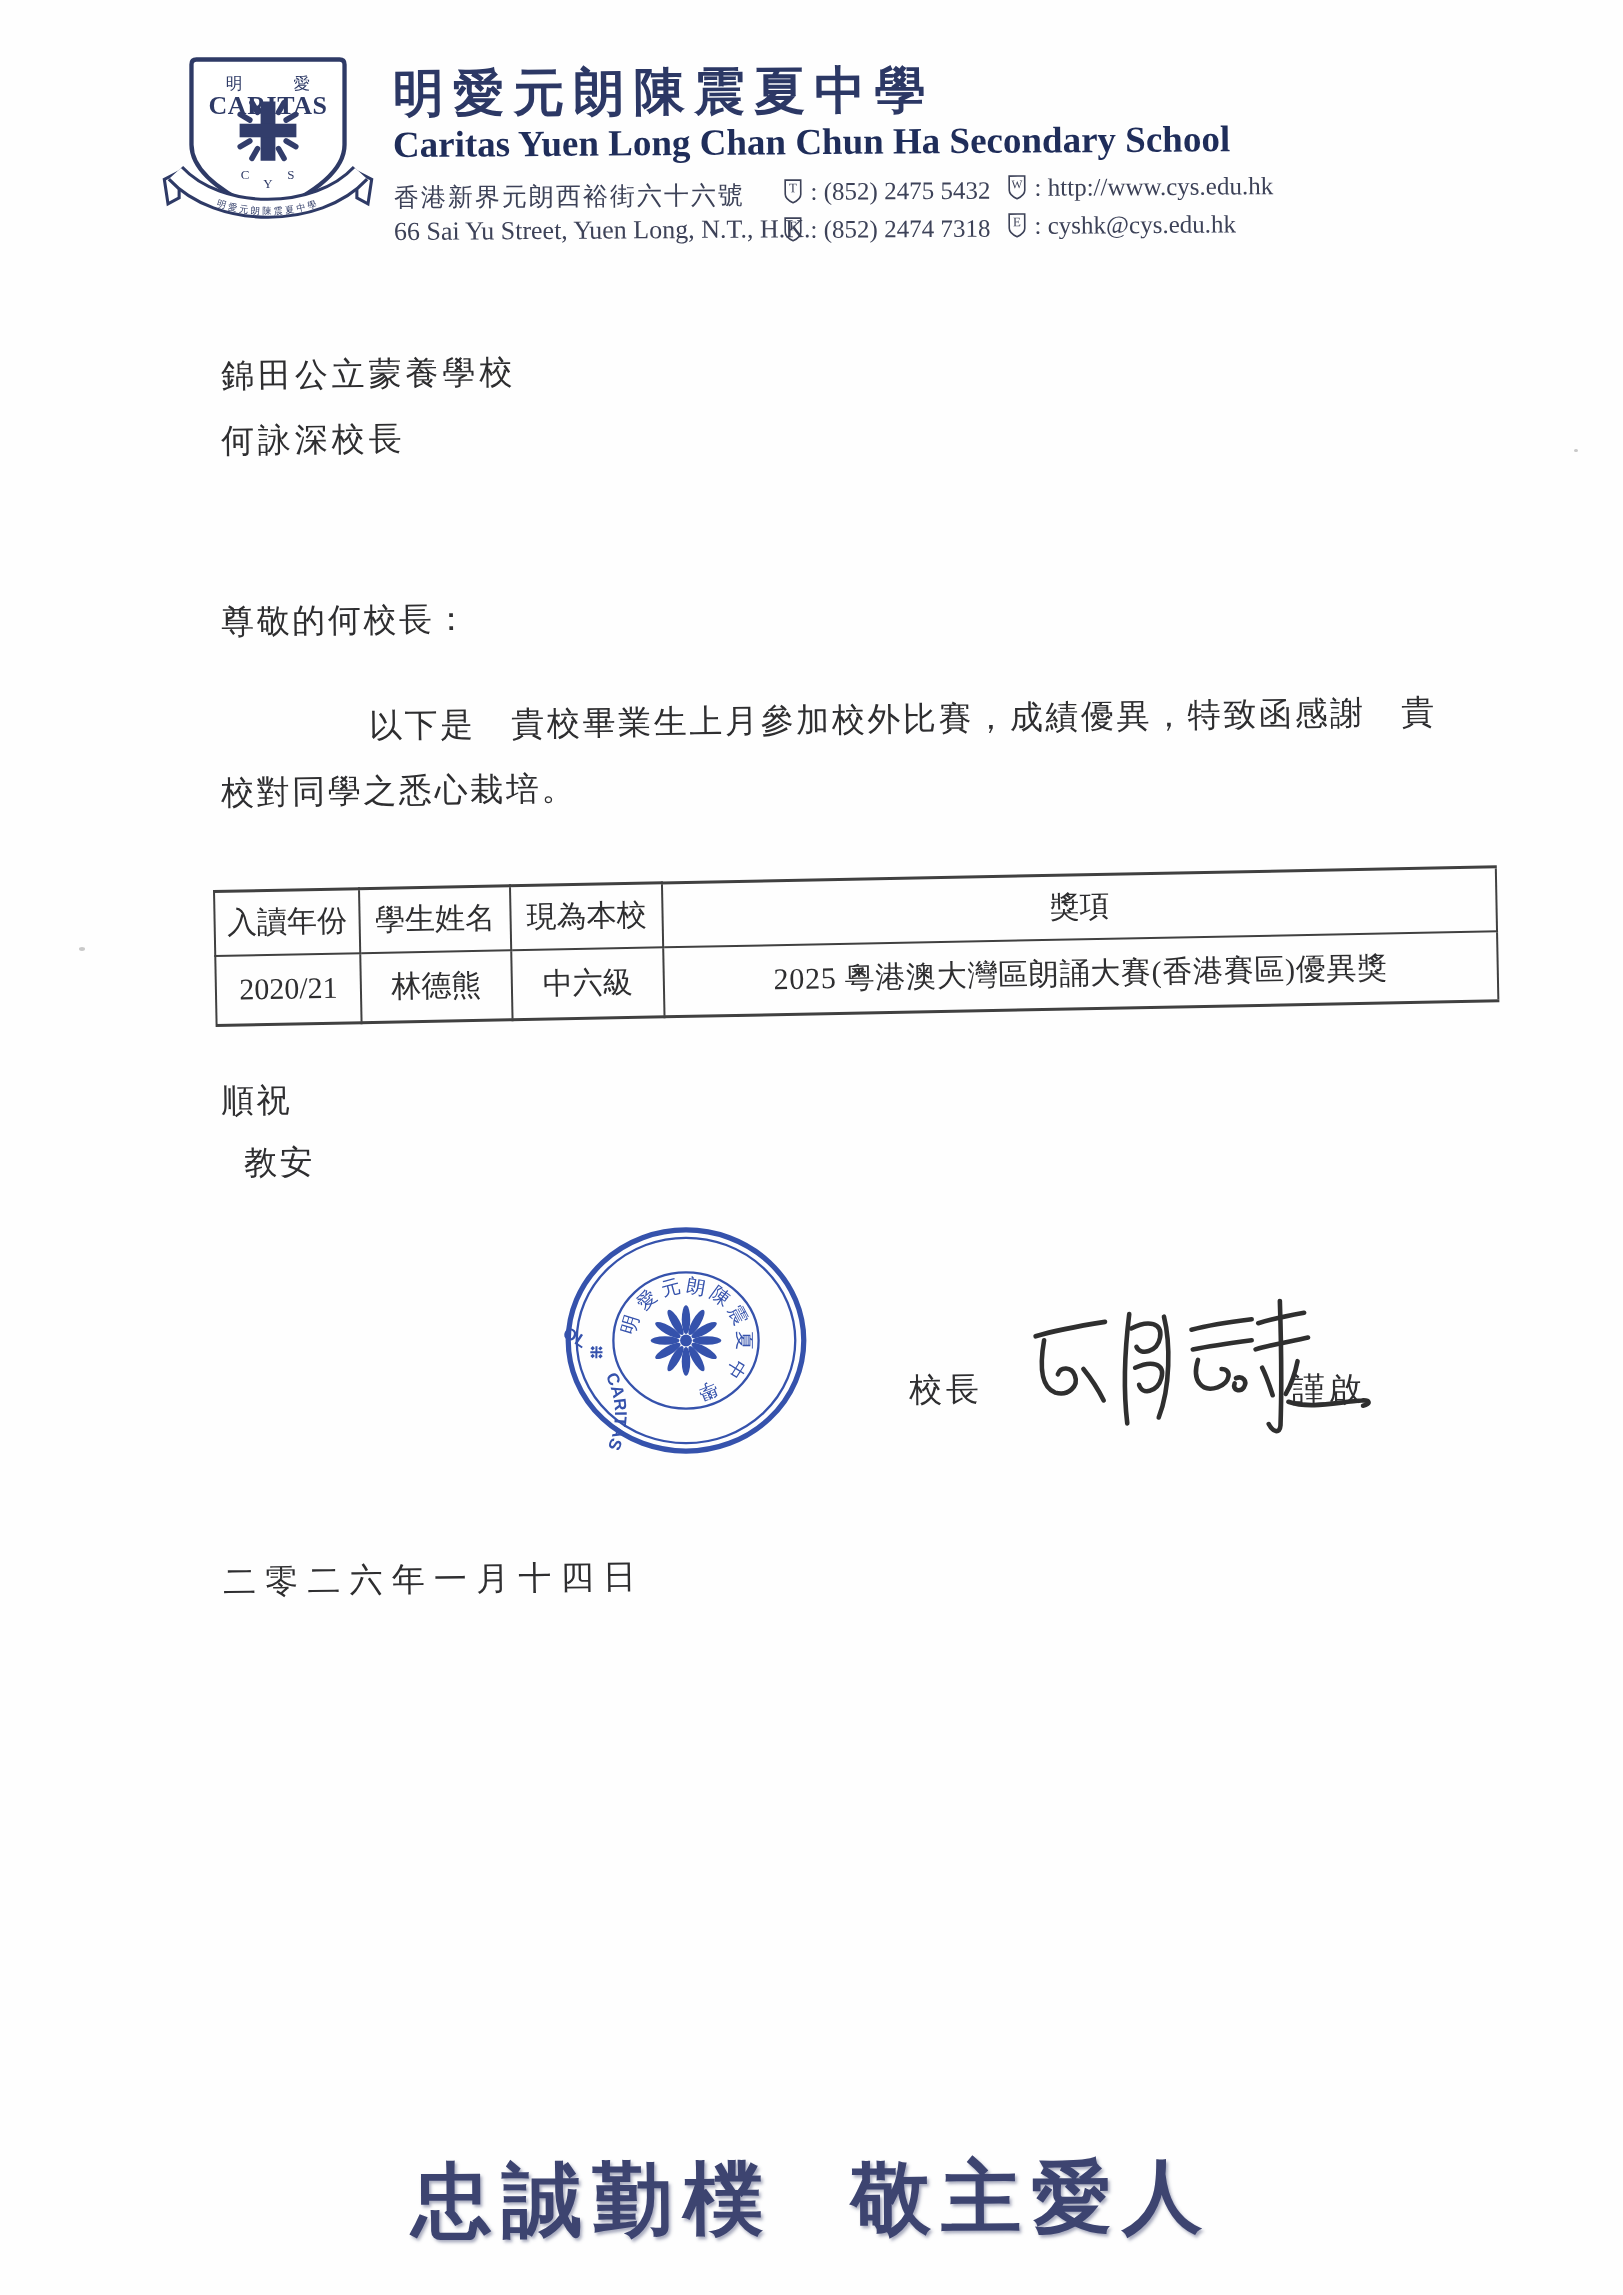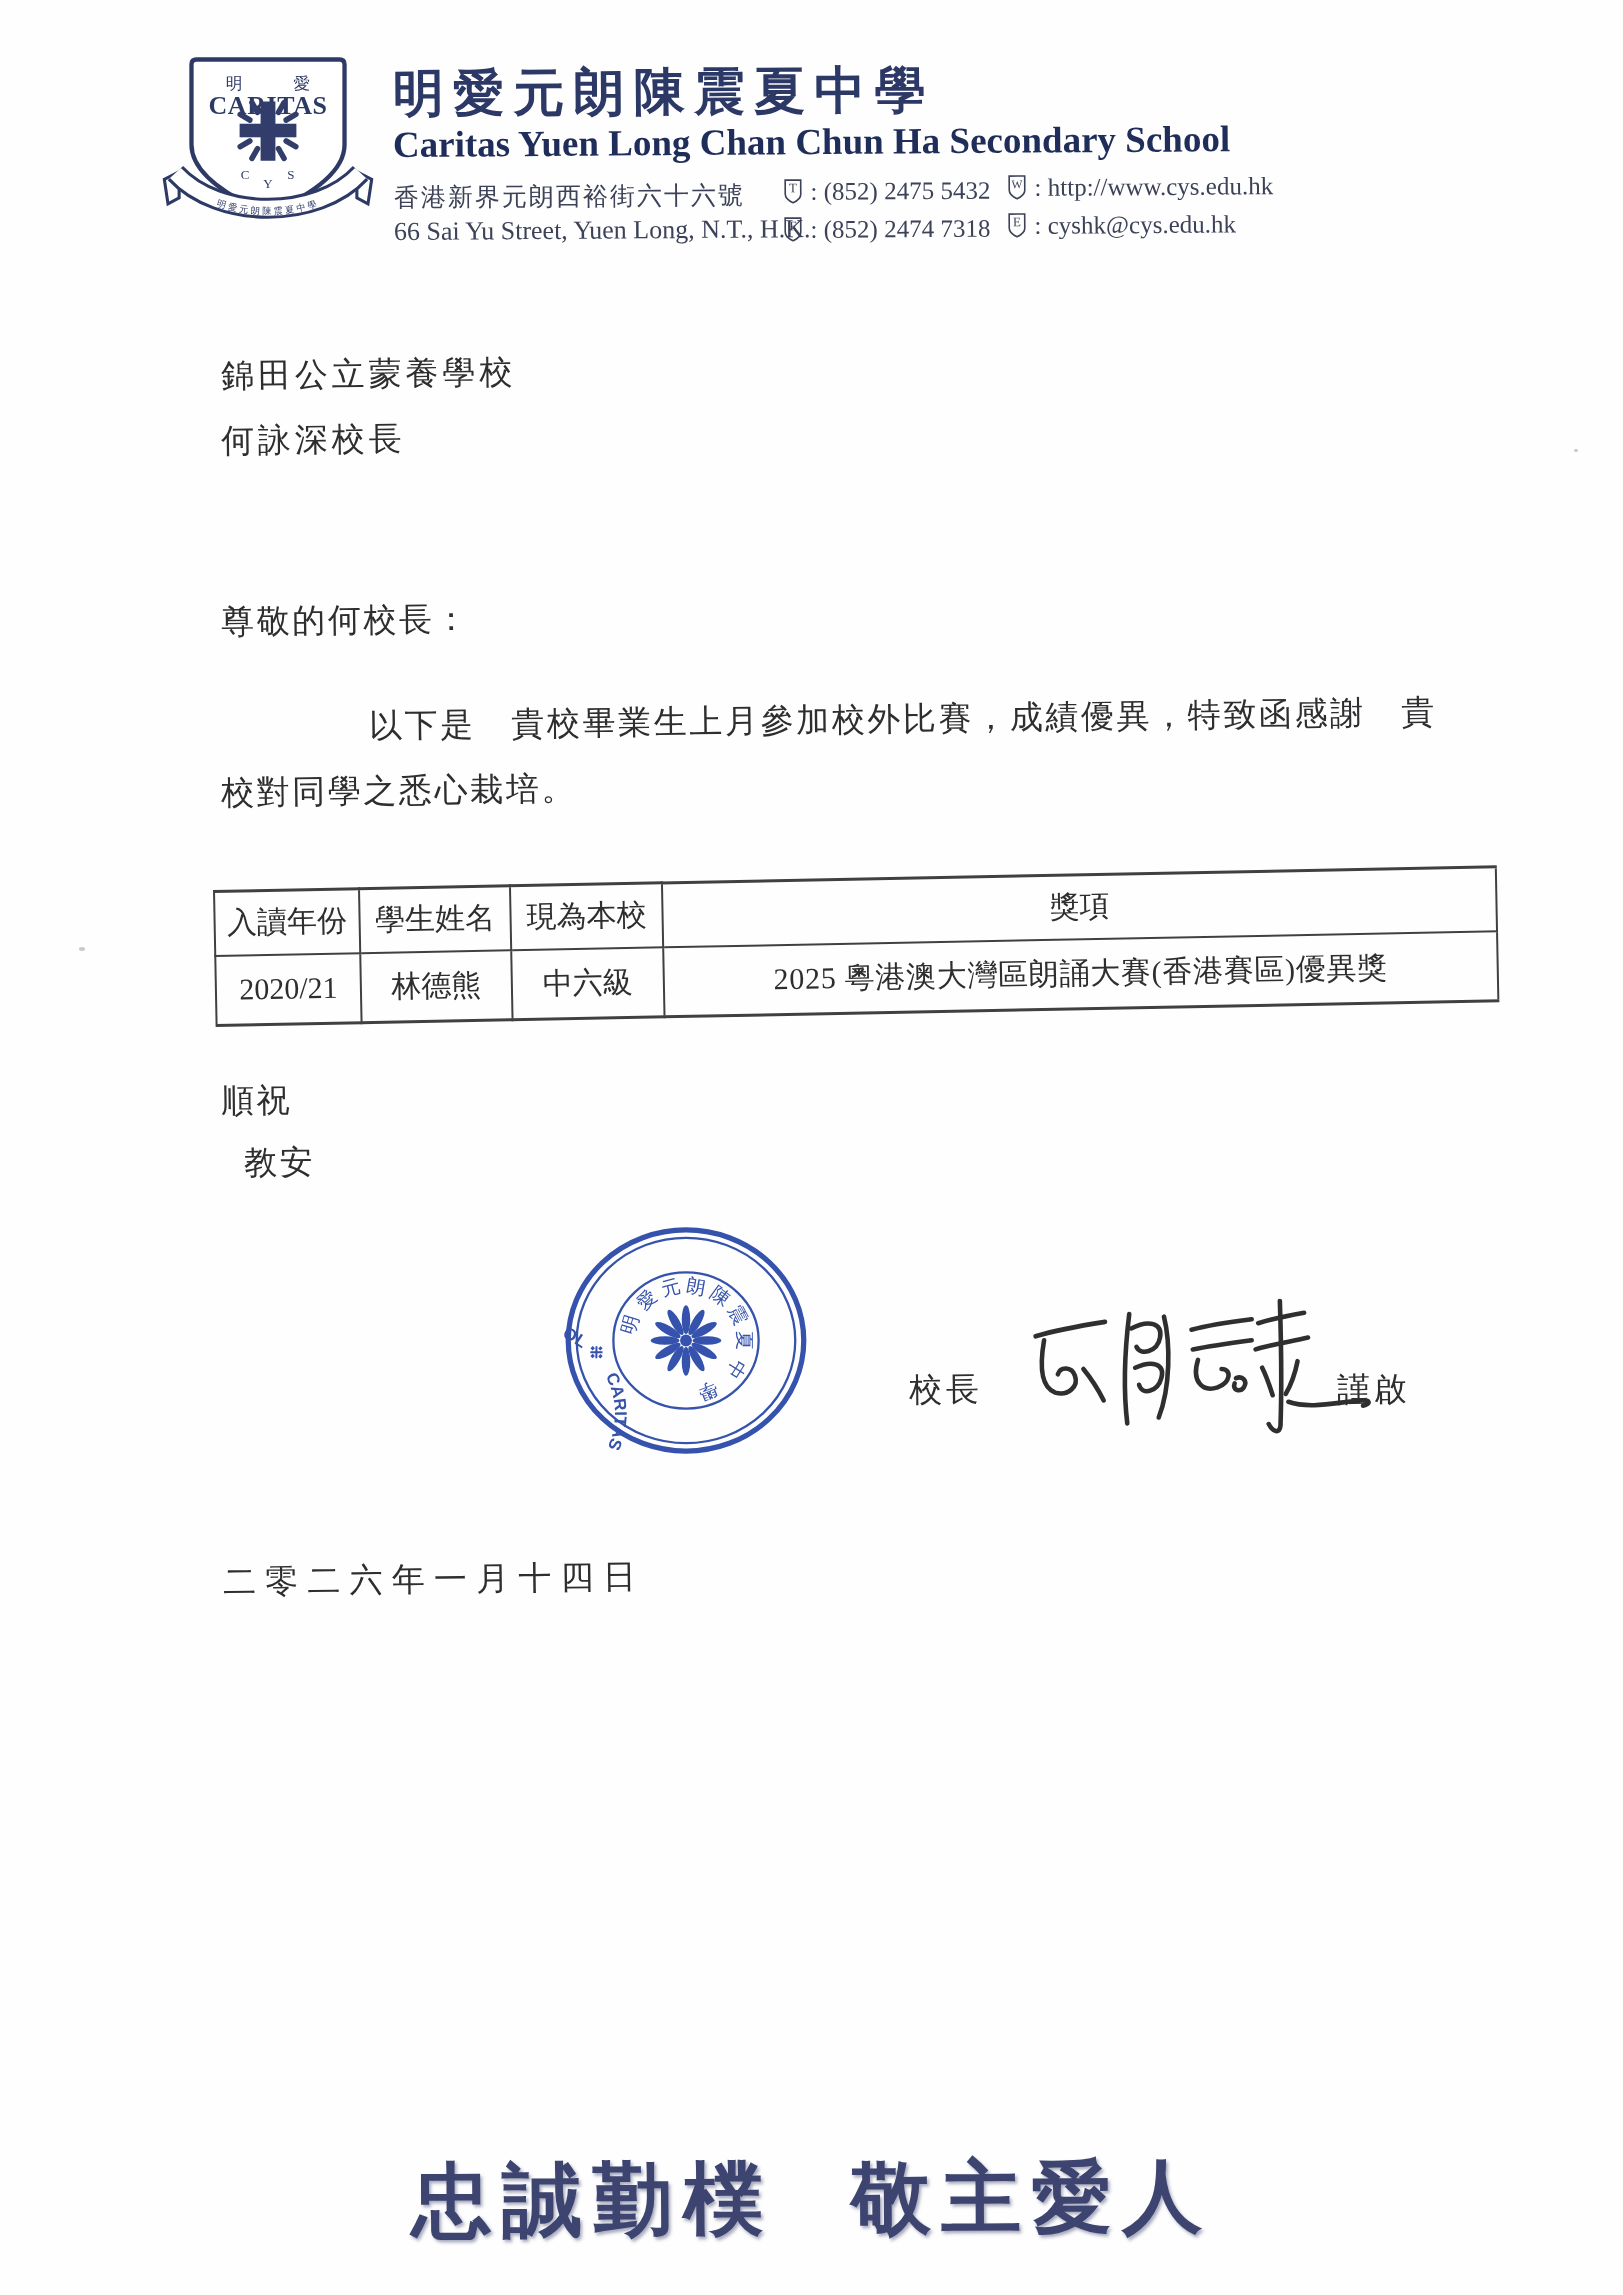--- a/index.html
+++ b/index.html
@@ -220,21 +220,21 @@
 
         <path d="M402,52 C428,44 450,40 472,36"></path>
         <path d="M435,18 C437,80 438,150 436,208 C435,222 424,218 418,206"></path>
         <path d="M398,92 C425,84 452,80 478,74"></path>
         <path d="M408,120 C416,136 420,150 424,162"></path>
         <path d="M462,110 C458,130 452,146 444,160"></path>
         <path d="M448,172 C482,184 525,172 560,170 C572,169 575,175 562,178"></path>
       </g>
     </svg>
   </div>
-  <div class="abs sig-row-label tilt" style="left:1337px;top:1368px;">謹啟</div>
+  <div class="abs sig-row-label tilt" style="left:1292px;top:1368px;">謹啟</div>
 
   <div class="abs line tilt" style="left:223px;top:1560px;letter-spacing:9.2px;">二零二六年一月十四日</div>
 
   <div class="abs motto">
     <span>忠誠勤樸</span>
     <span>敬主愛人</span>
   </div>
 
   <div class="speck" style="left:79px;top:947px;width:5.9px;height:3.9px;"></div>
   <div class="speck" style="left:1574px;top:449px;width:3.9px;height:3.3px;"></div>

